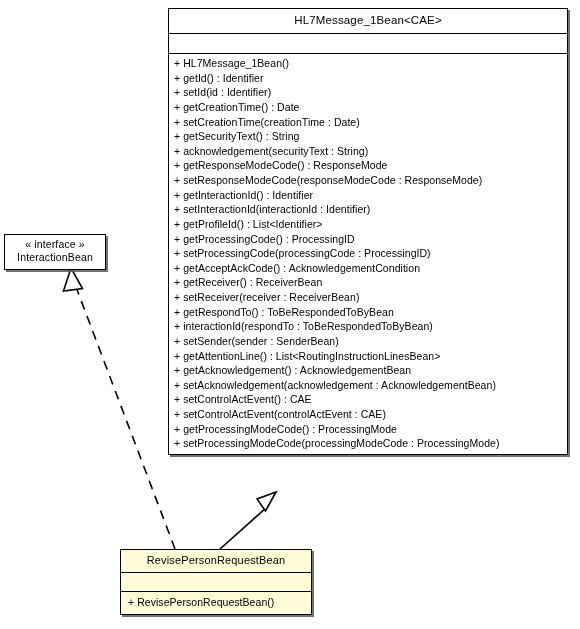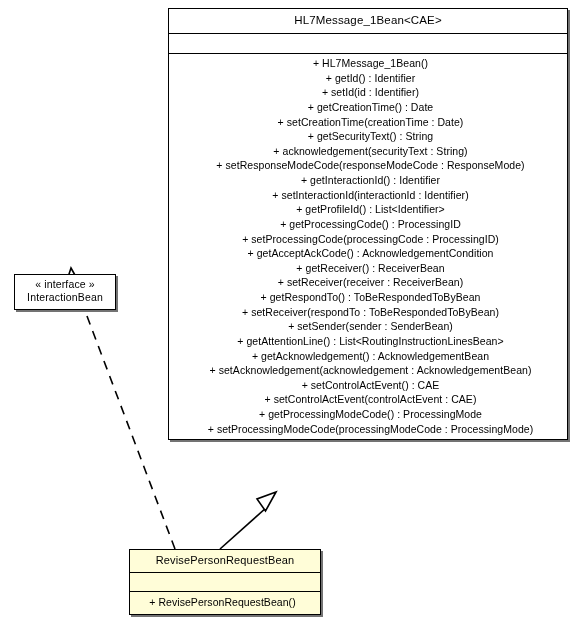--- a/index.html
+++ b/index.html
@@ -60,47 +60,45 @@
   .uml-methods {
     padding: 2px 0 3px 0;
   }
   .uml-method {
     font-size: 10.5px;
     line-height: 14.62px;
     color: #000000;
     padding-left: 5px;
     white-space: nowrap;
     letter-spacing: 0.05px;
-    text-align: center;
   }
 
   
   #class-hl7message {
     left: 168px;
     top: 8px;
     width: 400px;
   }
   #class-hl7message .uml-title { padding: 5px 4px 6px 4px; font-size: 11.5px; }
 
   
   #class-interactionbean {
-    left: 14px;
+    left: 4px;
     top: 234px;
     width: 102px;
-    margin-top: 40px;
   }
   #class-interactionbean .uml-title {
     padding: 3px 4px 4px 4px;
     font-size: 10.5px;
     line-height: 13.5px;
   }
 
   
   #class-revisepersonrequestbean {
-    left: 129px;
+    left: 120px;
     top: 549px;
     width: 192px;
     background: #fffdd8;
   }
   #class-revisepersonrequestbean .uml-compartment { background: #fffdd8; }
   #class-revisepersonrequestbean .uml-title {
     padding: 4px 4px 5px 4px;
     font-size: 11px;
   }
   #class-revisepersonrequestbean .uml-methods {
@@ -143,31 +141,32 @@
     <div class="uml-compartment uml-title">HL7Message_1Bean&lt;CAE&gt;</div>
     <div class="uml-compartment uml-attrs"></div>
     <div class="uml-compartment last uml-methods">
       <div class="uml-method">+ HL7Message_1Bean()</div>
       <div class="uml-method">+ getId() : Identifier</div>
       <div class="uml-method">+ setId(id : Identifier)</div>
       <div class="uml-method">+ getCreationTime() : Date</div>
       <div class="uml-method">+ setCreationTime(creationTime : Date)</div>
       <div class="uml-method">+ getSecurityText() : String</div>
       <div class="uml-method">+ acknowledgement(securityText : String)</div>
+      <div class="uml-method">+ getResponseModeCode() : ResponseMode</div>
       <div class="uml-method">+ setResponseModeCode(responseModeCode : ResponseMode)</div>
       <div class="uml-method">+ getInteractionId() : Identifier</div>
       <div class="uml-method">+ setInteractionId(interactionId : Identifier)</div>
       <div class="uml-method">+ getProfileId() : List&lt;Identifier&gt;</div>
       <div class="uml-method">+ getProcessingCode() : ProcessingID</div>
       <div class="uml-method">+ setProcessingCode(processingCode : ProcessingID)</div>
       <div class="uml-method">+ getAcceptAckCode() : AcknowledgementCondition</div>
       <div class="uml-method">+ getReceiver() : ReceiverBean</div>
       <div class="uml-method">+ setReceiver(receiver : ReceiverBean)</div>
       <div class="uml-method">+ getRespondTo() : ToBeRespondedToByBean</div>
-      <div class="uml-method">+ setReceiver(respondTo : ToBeRespondedToByBean)</div>
+      <div class="uml-method">+ interactionId(respondTo : ToBeRespondedToByBean)</div>
       <div class="uml-method">+ setSender(sender : SenderBean)</div>
       <div class="uml-method">+ getAttentionLine() : List&lt;RoutingInstructionLinesBean&gt;</div>
       <div class="uml-method">+ getAcknowledgement() : AcknowledgementBean</div>
       <div class="uml-method">+ setAcknowledgement(acknowledgement : AcknowledgementBean)</div>
       <div class="uml-method">+ setControlActEvent() : CAE</div>
       <div class="uml-method">+ setControlActEvent(controlActEvent : CAE)</div>
       <div class="uml-method">+ getProcessingModeCode() : ProcessingMode</div>
       <div class="uml-method">+ setProcessingModeCode(processingModeCode : ProcessingMode)</div>
     </div>
   </div>

